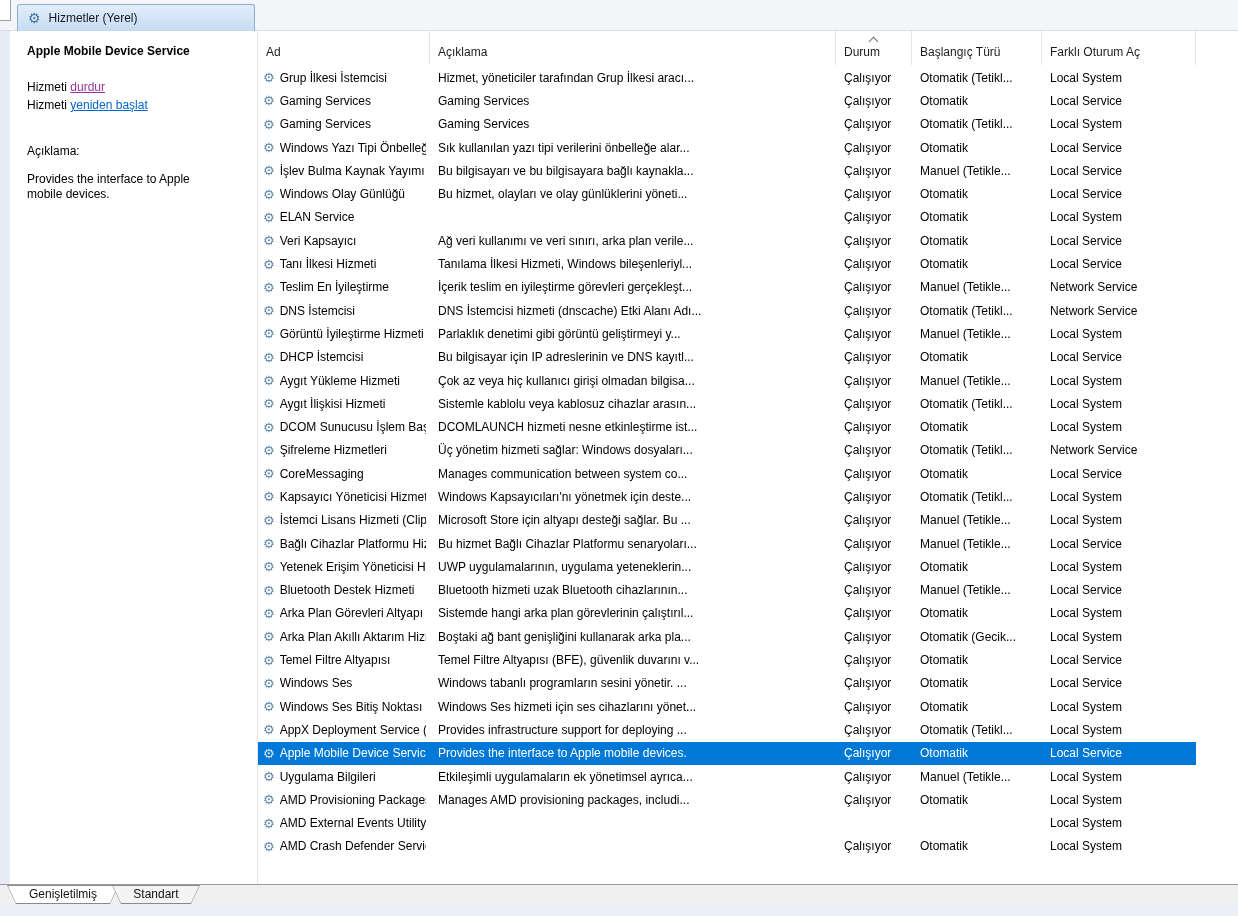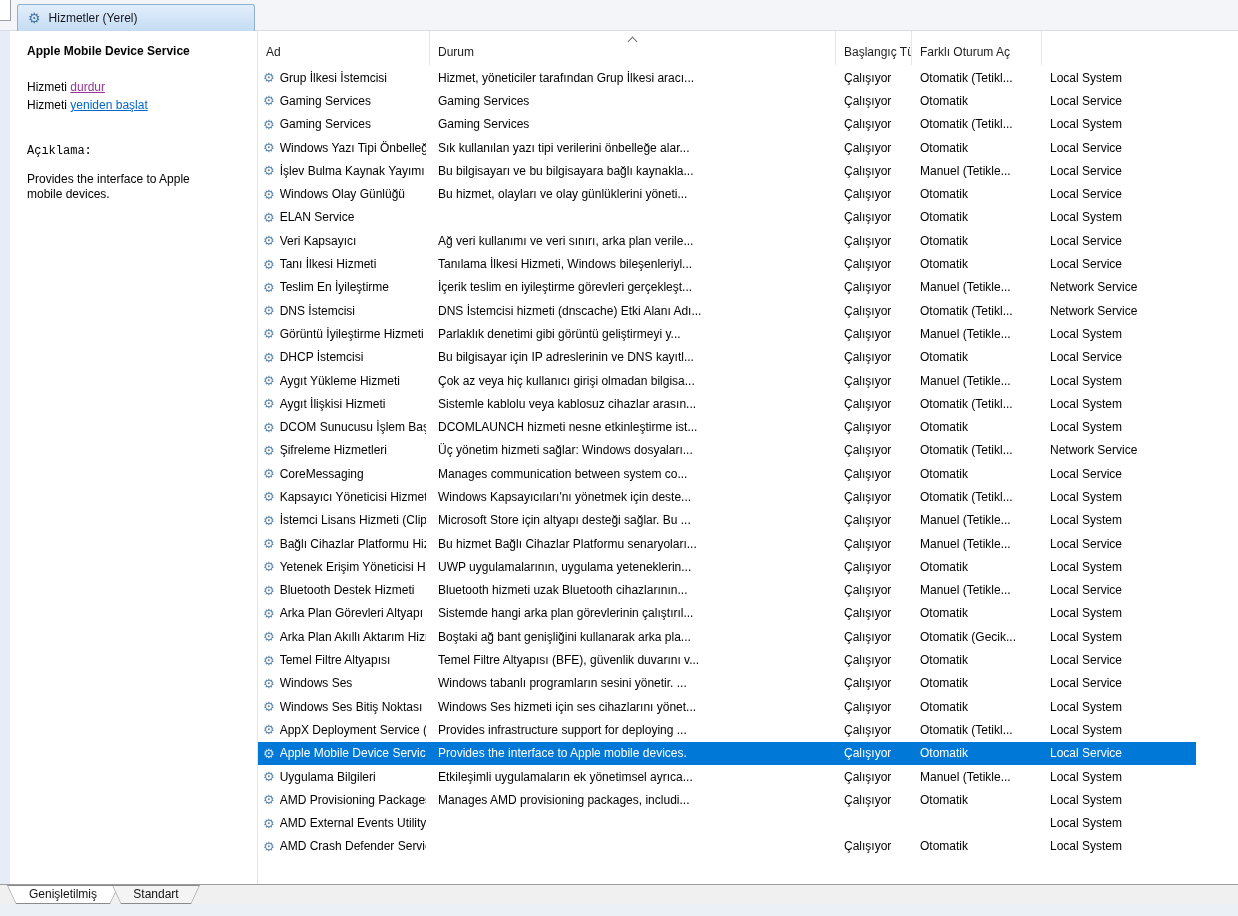--- a/index.html
+++ b/index.html
@@ -31,21 +31,21 @@
   
   .left-pane{
     position:absolute;left:10px;top:31px;width:248px;bottom:32px;
     background:#ffffff;border-right:1px solid #e4e4e4;padding:13px 16px 0 17px;
   }
   .svc-title{font-weight:bold;margin-bottom:21px;}
   .action-line{margin:0 0 2px 0;line-height:16px;}
   .action-line a{text-decoration:underline;cursor:pointer;}
   a.stop-link{color:var(--stop-link);}
   a.restart-link{color:var(--restart-link);}
-  .desc-label{margin-top:31px;font-family:Liberation Mono, monospace;}
+  .desc-label{margin-top:31px;}
   .desc-text{margin-top:14px;width:200px;line-height:15px;}
 
   
   .table-pane{position:absolute;left:258px;top:31px;right:0;bottom:32px;background:#ffffff;overflow:hidden;}
   .lv-header{display:grid;grid-template-columns:172px 406px 76px 130px 154px;height:34px;}
   .hcell{
     position:relative;border-right:1px solid #e5e5e5;
     display:flex;align-items:flex-end;padding:0 0 6px 8px;color:#1c1c1c;
     white-space:nowrap;overflow:hidden;cursor:default;
   }
@@ -97,20 +97,21 @@
   <div class="svc-title">Apple Mobile Device Service</div>
   <div class="action-line"><span>Hizmeti </span><a class="stop-link">durdur</a></div>
   <div class="action-line"><span>Hizmeti </span><a class="restart-link">yeniden başlat</a></div>
   <div class="desc-label">Açıklama:</div>
   <div class="desc-text">Provides the interface to Apple mobile devices.</div>
 </div>
 
 <div class="table-pane">
   <div class="lv-header">
     <div class="hcell">Ad</div>
+    <div class="hcell">Açıklama</div>
     <div class="hcell">
         <div class="sort-caret"></div>
         <span>Durum</span>
       </div>
     <div class="hcell">Başlangıç Türü</div>
     <div class="hcell">Farklı Oturum Aç</div>
   </div>
   <div class="lv-body">
       <div class="lvrow">
     <div class="cell name-cell">

